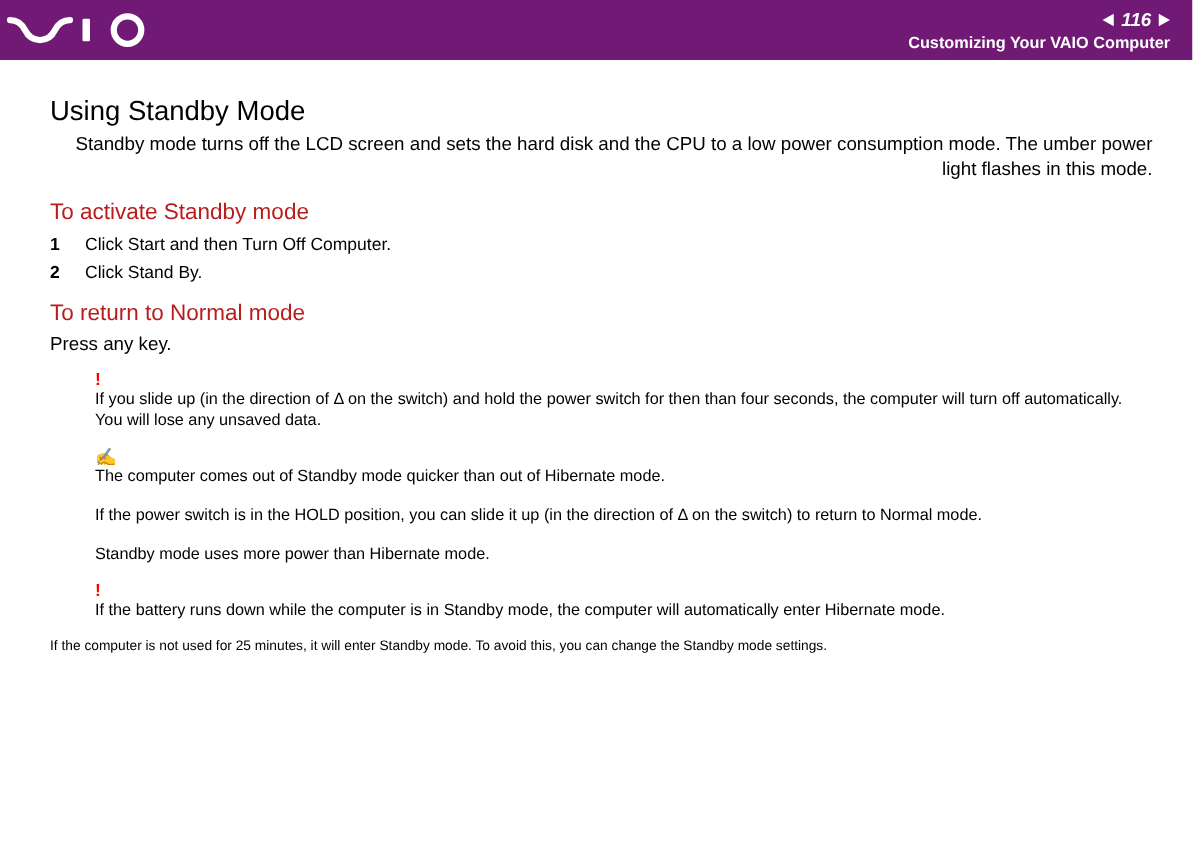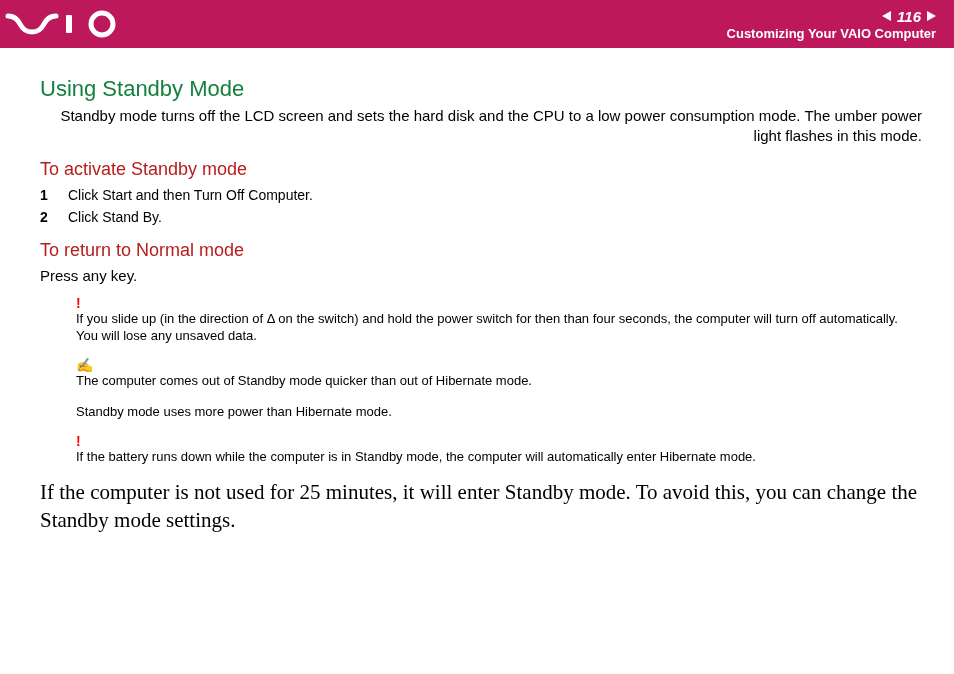--- a/index.html
+++ b/index.html
@@ -6,21 +6,21 @@
     margin: 0;
     padding: 0;
     font-family: Arial, Helvetica, sans-serif;
     width: 954px;
     height: 674px;
     background: #fff;
     color: #000;
     overflow: hidden;
   }
   .header {
-    background: #be185d;
+    background: #701a75;
     color: #fff;
     height: 48px;
     display: flex;
     align-items: center;
     justify-content: space-between;
     padding: 0 18px 0 2px;
   }
   .logo {
     display: flex;
     align-items: center;
@@ -58,21 +58,21 @@
   }
   .section-label {
     font-size: 13px;
     font-weight: bold;
   }
   .content {
     padding: 16px 32px 0 40px;
     font-size: 15px;
   }
   .h1 {
-    color: #15803d;
+    color: #000000;
     font-size: 22px;
     margin: 12px 0 4px 0;
     font-weight: normal;
   }
   .intro {
     margin: 4px 0 10px 0;
     line-height: 1.35;
     text-align: right;
   }
   .h2 {
@@ -114,23 +114,22 @@
     font-size: 14px;
     line-height: 1;
   }
   .note-icon-tip {
     color: #5a8444;
     font-size: 14px;
     line-height: 1;
   }
   .closing {
     margin-top: 6px;
-    font-size: 21px;
+    font-size: 11px;
     line-height: 1.32;
-    font-family: Liberation Serif, serif;
   }
   b { font-weight: normal; }
 </style>
 </head>
 <body>
 
 <div class="header">
   <div class="logo">
     <svg width="140" height="30" viewBox="0 0 140 30">
       <g fill="#fff">
@@ -173,20 +172,23 @@
     <div class="note-block">
       <div class="note-icon-warn">!</div>
       <div>If you slide up (in the direction of Δ on the switch) and hold the power switch for then than four seconds, the computer will turn off automatically. You will lose any unsaved data.</div>
     </div>
 
     <div class="note-block">
       <div class="note-icon-tip">✍</div>
       <div>The computer comes out of Standby mode quicker than out of Hibernate mode.</div>
     </div>
 
+    <div class="note-block">
+      <span><span>If the power switch is in the </span><b>HOLD</b><span> position, you can slide it up (in the direction of Δ on the switch) to return to Normal mode.</span></span>
+    </div>
 
     <div class="note-block">
       <span>Standby mode uses more power than Hibernate mode.</span>
     </div>
 
     <div class="note-block">
       <div class="note-icon-warn">!</div>
       <div>If the battery runs down while the computer is in Standby mode, the computer will automatically enter Hibernate mode.</div>
     </div>
   </div>

